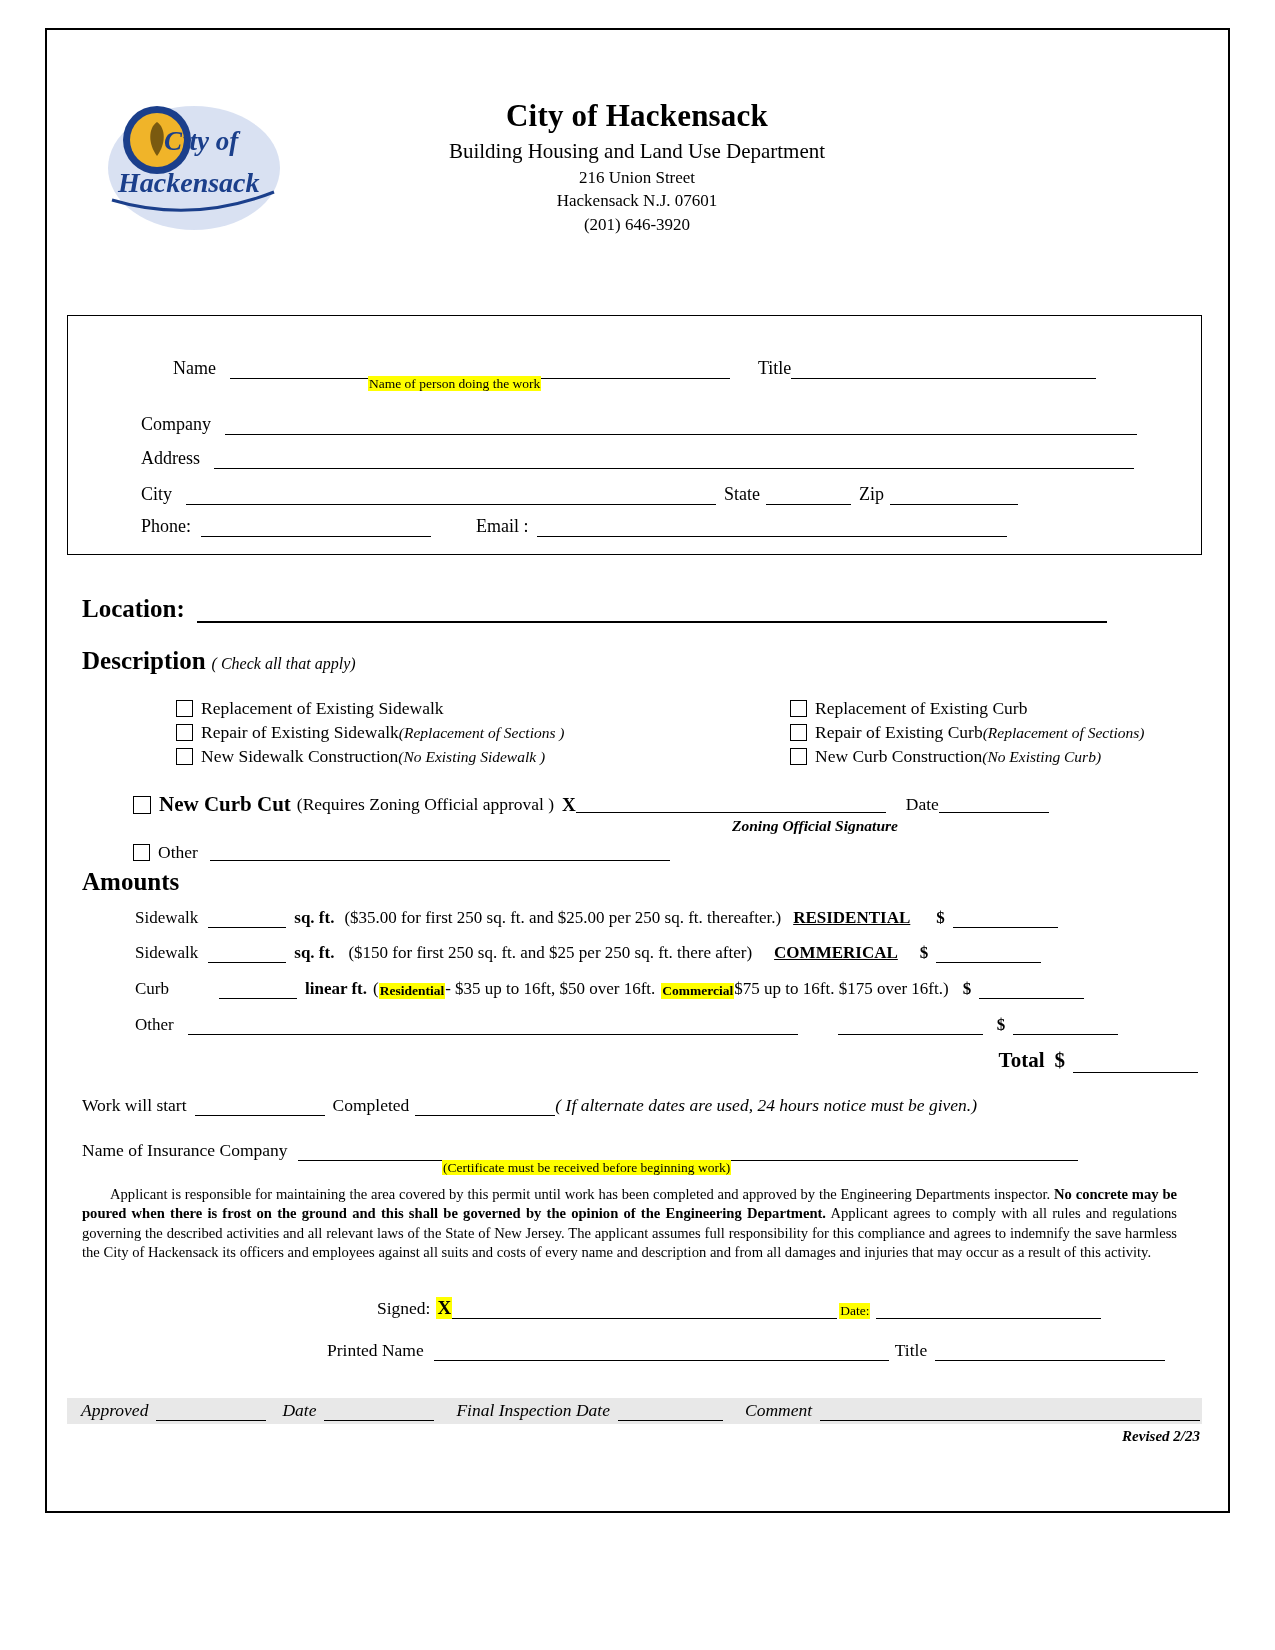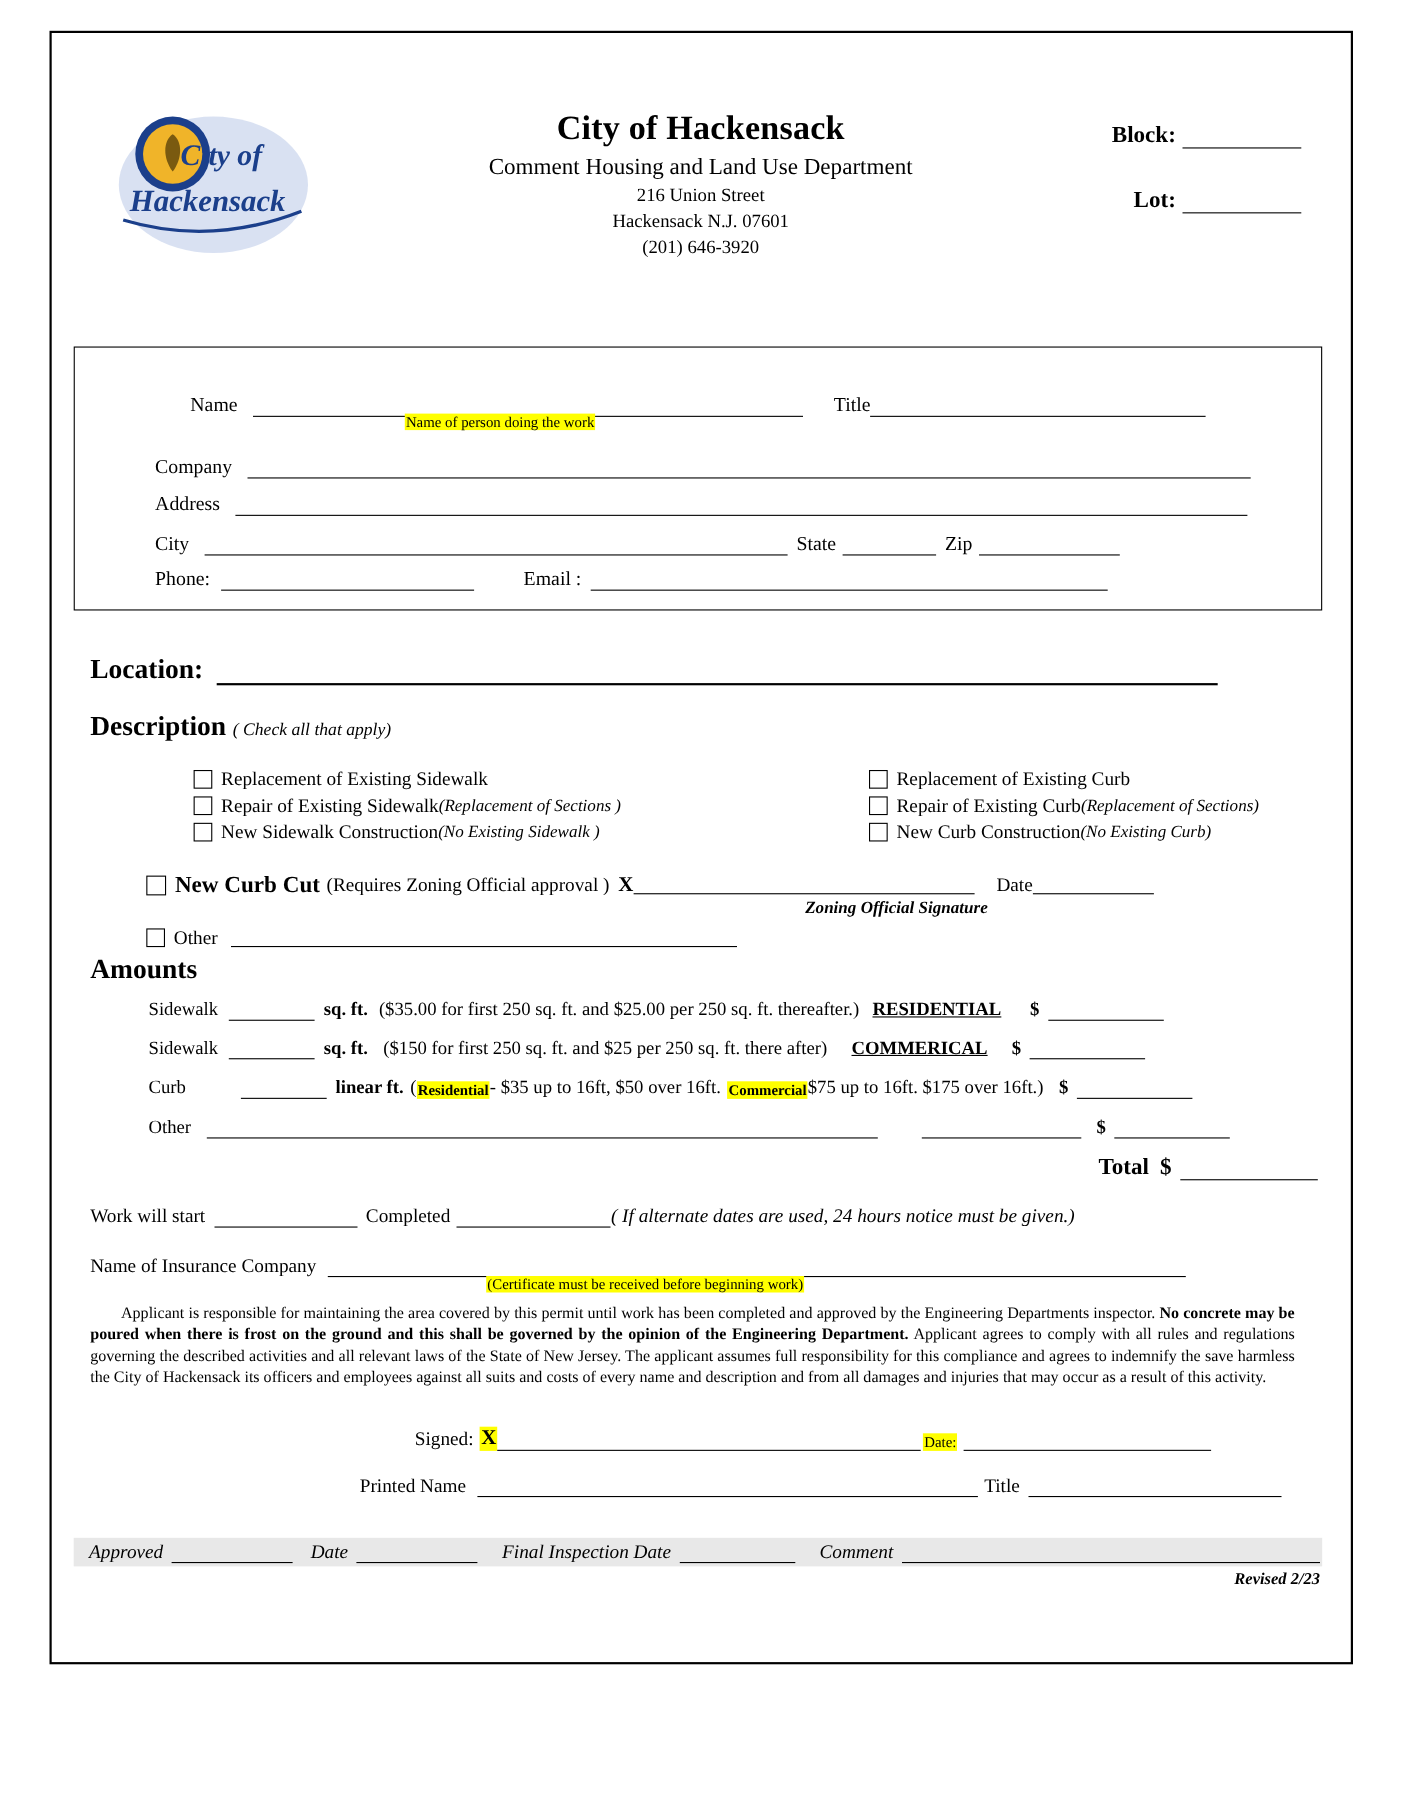--- a/index.html
+++ b/index.html
@@ -301,38 +301,28 @@
           <circle cx="55" cy="48" r="27" fill="#f0b429"></circle>
           <path d="M55 30 c9 6 9 22 0 34 c-9 -12 -9 -28 0 -34 z" fill="#7a5a10"></path>
           <text x="62" y="58" font-family="Liberation Serif, serif" font-size="27" font-style="italic" font-weight="bold" fill="#1b3f8b">City of</text>
           <text x="16" y="100" font-family="Liberation Serif, serif" font-size="28" font-style="italic" font-weight="bold" fill="#1b3f8b">Hackensack</text>
           <path d="M10 108 Q90 132 172 100" stroke="#1b3f8b" stroke-width="3" fill="none"></path>
         </svg>
       </div>
 
       <div class="title-block">
         <div class="city-title">City of Hackensack</div>
-        <div class="dept">Comment Housing and Land Use Department</div>
+        <div class="dept">Building Housing and Land Use Department</div>
         <div class="addr">
           <div>216 Union Street</div>
           <div>Hackensack N.J.  07601</div>
           <div>(201) 646-3920</div>
         </div>
       </div>
 
-      <div class="block-lot">
-        <div class="bl-row">
-          <span class="lbl">Block:</span>
-          <span class="ul bl-line"></span>
-        </div>
-        <div class="bl-row">
-          <span class="lbl">Lot:</span>
-          <span class="ul bl-line"></span>
-        </div>
-      </div>
     </div>
 
     <div class="applicant-box">
 
       <div class="fld-row" style="left:105px; top:42px;">
         <span>Name</span>
         <span class="ul" style="width:500px; margin-left:14px;"></span>
       </div>
       <div class="fld-row" style="left:690px; top:42px;">
         <span>Title</span>

